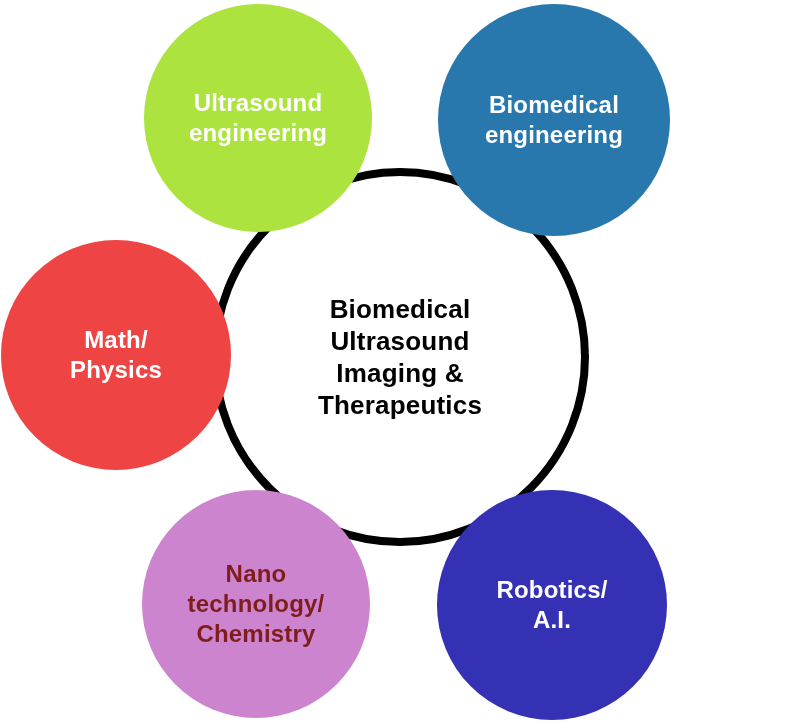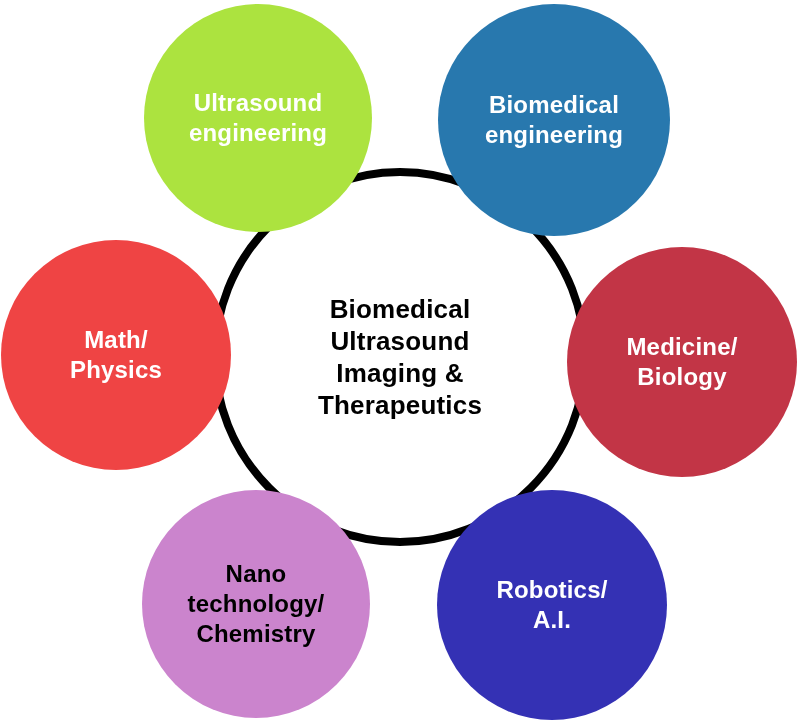--- a/index.html
+++ b/index.html
@@ -64,31 +64,27 @@
   <div class="topic" style="left: 144px; top: 4px; width: 228px; height: 228px; background: rgb(172, 227, 63); color: rgb(255, 255, 255);">
     <span class="topic-label">Ultrasound
 engineering</span>
   </div>
 
   <div class="topic" style="left: 438px; top: 4px; width: 232px; height: 232px; background: rgb(40, 120, 174); color: rgb(255, 255, 255);">
     <span class="topic-label">Biomedical
 engineering</span>
   </div>
 
-  <div class="topic" style="left: 567px; top: 247px; width: 230px; height: 230px; background: rgb(194, 53, 70); color: rgb(255, 255, 255);">
-    <span class="topic-label">Medicine/
-Biology</span>
-  </div>
 
   <div class="topic" style="left: 437px; top: 490px; width: 230px; height: 230px; background: rgb(52, 49, 180); color: rgb(255, 255, 255);">
     <span class="topic-label">Robotics/
 A.I.</span>
   </div>
 
-  <div class="topic" style="left: 142px; top: 490px; width: 228px; height: 228px; background: rgb(203, 132, 205); color: #000000;">
+  <div class="topic" style="left: 142px; top: 490px; width: 228px; height: 228px; background: rgb(203, 132, 205); color: #7f1d1d;">
     <span class="topic-label">Nano
 technology/
 Chemistry</span>
   </div>
 
   <div class="topic" style="left: 1px; top: 240px; width: 230px; height: 230px; background: #ef4444; color: rgb(255, 255, 255);">
     <span class="topic-label">Math/
 Physics</span>
   </div>
 

